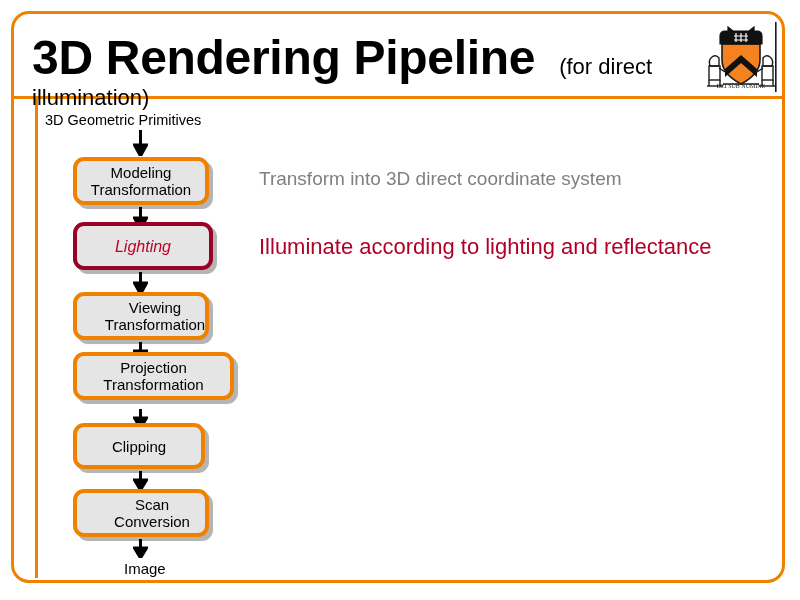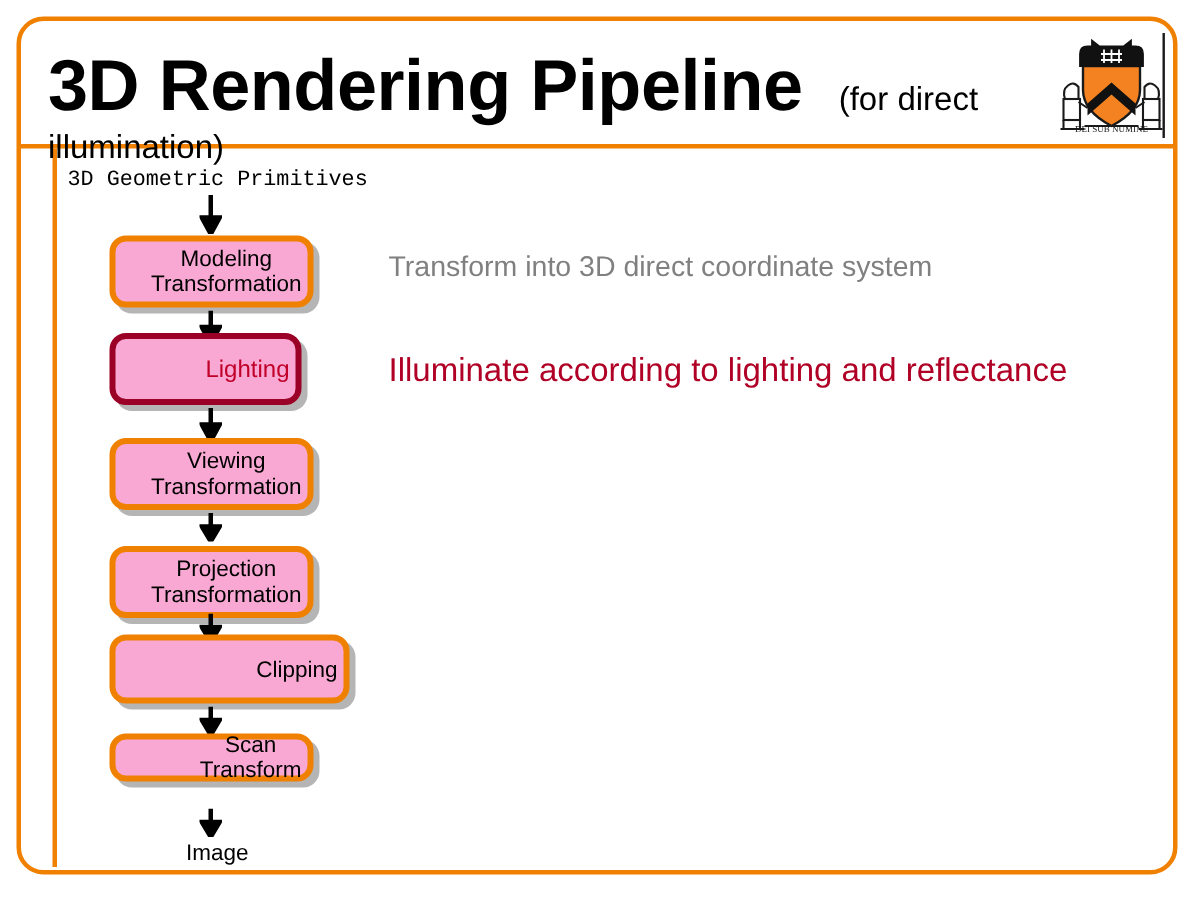--- a/index.html
+++ b/index.html
@@ -82,26 +82,26 @@
   .flow-label {
     position: absolute;
     font-size: 14.5px;
     color: #000000;
     white-space: nowrap;
   }
 
   .flow-box {
     position: absolute;
     box-sizing: border-box;
-    background: #f9a8d4;
+    background: #e5e5e5;
     border: 4px solid #f08000;
     border-radius: 11px;
     display: flex;
     align-items: center;
-    justify-content: flex-end;
+    justify-content: center;
     text-align: center;
     color: #000000;
     font-size: 15px;
     line-height: 17px;
     box-shadow: 4px 4px 0 rgba(120,120,120,0.55);
   }
   .flow-box.highlight {
     border-color: #9b0026;
     color: #c00028;
     font-size: 16px;
@@ -175,80 +175,80 @@
       <path d="M15 22 l0 -8 q0 -5 5 -5 l3 0 l0 -4 l5 4 l16 0 l5 -4 l0 4 l3 0 q5 0 5 5 l0 8 z" fill="#111111" stroke="#111111" stroke-width="1.2"></path>
 
       <g stroke="#ffffff" stroke-width="1.2" fill="none">
         <path d="M29 14 h14 M31 11 v9 M36 11 v9 M41 11 v9 M29 18 h14"></path>
       </g>
 
       <rect x="70" y="0" width="1.6" height="70" fill="#1a1a1a"></rect>
     </svg>
   </div>
 
-  <div class="flow-label" style="left:45px; top:112px;font-family:Liberation Mono, monospace;">3D Geometric Primitives</div>
+  <div class="flow-label" style="left:45px; top:112px;">3D Geometric Primitives</div>
 
   <div class="arrow" style="left:133px; top:130px;">
     <svg width="15" height="26" viewBox="0 0 15 26">
         <path d="M7.5 0 v15 M7.5 26 l-6 -11 h12 z" stroke="#000" stroke-width="3" fill="#000"></path>
       </svg>
   </div>
 
   <div class="flow-box" style="left:73px; top:157px; width:136px; height:48px;">
     <span class="box-text"><span>Modeling</span><br><span>Transformation</span></span>
   </div>
 
   <div class="arrow" style="left:133px; top:207px;">
     <svg width="15" height="22" viewBox="0 0 15 22">
         <path d="M7.5 0 v11 M7.5 22 l-6 -11 h12 z" stroke="#000" stroke-width="3" fill="#000"></path>
       </svg>
   </div>
 
-  <div class="flow-box highlight" style="left:73px; top:222px; width:128px; height:48px;">
+  <div class="flow-box highlight" style="left:73px; top:222px; width:140px; height:48px;font-style:italic;">
     <span class="box-text">Lighting</span>
   </div>
 
   <div class="arrow" style="left:133px; top:272px;">
     <svg width="15" height="22" viewBox="0 0 15 22">
         <path d="M7.5 0 v11 M7.5 22 l-6 -11 h12 z" stroke="#000" stroke-width="3" fill="#000"></path>
       </svg>
   </div>
 
   <div class="flow-box" style="left:73px; top:292px; width:136px; height:48px;padding-left:28px;">
     <span class="box-text"><span>Viewing</span><br><span>Transformation</span></span>
   </div>
 
   <div class="arrow" style="left:133px; top:342px;">
     <svg width="15" height="19" viewBox="0 0 15 19">
         <path d="M7.5 0 v9 M7.5 19 l-6 -10 h12 z" stroke="#000" stroke-width="3" fill="#000"></path>
       </svg>
   </div>
 
-  <div class="flow-box" style="left:73px; top:364px; width:136px; height:48px;">
+  <div class="flow-box" style="left:73px; top:352px; width:161px; height:48px;">
     <span class="box-text"><span>Projection</span><br><span>Transformation</span></span>
   </div>
 
   <div class="arrow" style="left:133px; top:409px;">
     <svg width="15" height="19" viewBox="0 0 15 19">
         <path d="M7.5 0 v9 M7.5 19 l-6 -10 h12 z" stroke="#000" stroke-width="3" fill="#000"></path>
       </svg>
   </div>
 
-  <div class="flow-box" style="left:73px; top:423px; width:160px; height:46px;">
+  <div class="flow-box" style="left:73px; top:423px; width:132px; height:46px;">
     <span class="box-text">Clipping</span>
   </div>
 
   <div class="arrow" style="left:133px; top:471px;">
     <svg width="15" height="19" viewBox="0 0 15 19">
         <path d="M7.5 0 v9 M7.5 19 l-6 -10 h12 z" stroke="#000" stroke-width="3" fill="#000"></path>
       </svg>
   </div>
 
-  <div class="flow-box" style="left:73px; top:489px; width:136px; height:32px;padding-left:22px;">
-    <span class="box-text"><span>Scan</span><br><span>Transform</span></span>
+  <div class="flow-box" style="left:73px; top:489px; width:136px; height:48px;padding-left:22px;">
+    <span class="box-text"><span>Scan</span><br><span>Conversion</span></span>
   </div>
 
   <div class="arrow" style="left:133px; top:539px;">
     <svg width="15" height="19" viewBox="0 0 15 19">
         <path d="M7.5 0 v9 M7.5 19 l-6 -10 h12 z" stroke="#000" stroke-width="3" fill="#000"></path>
       </svg>
   </div>
 
   <div class="flow-label" style="left:124px; top:560px; font-size:15px;">Image</div>
 

